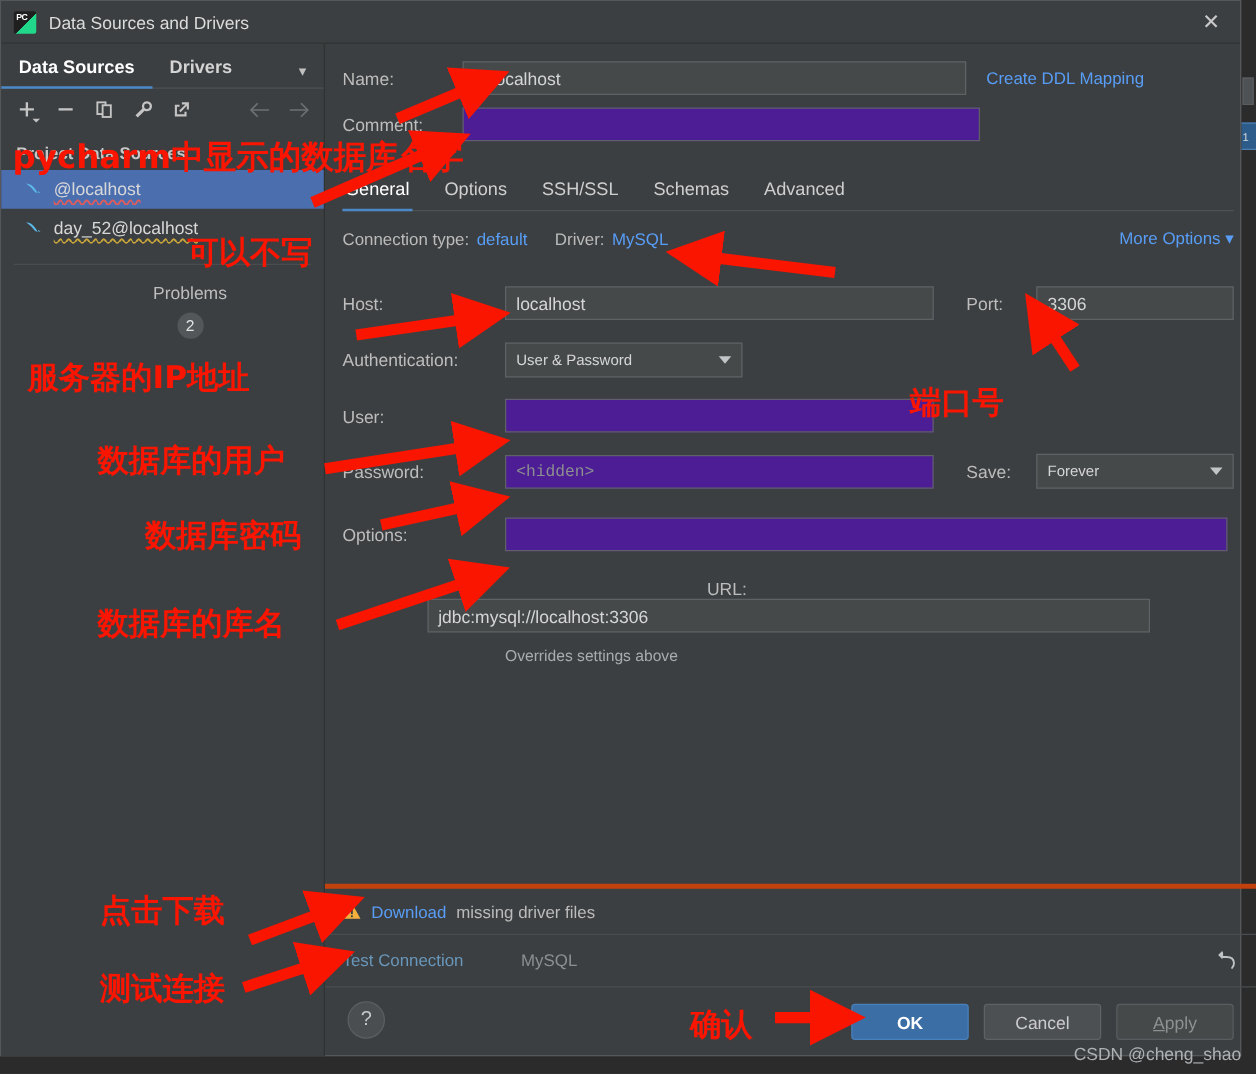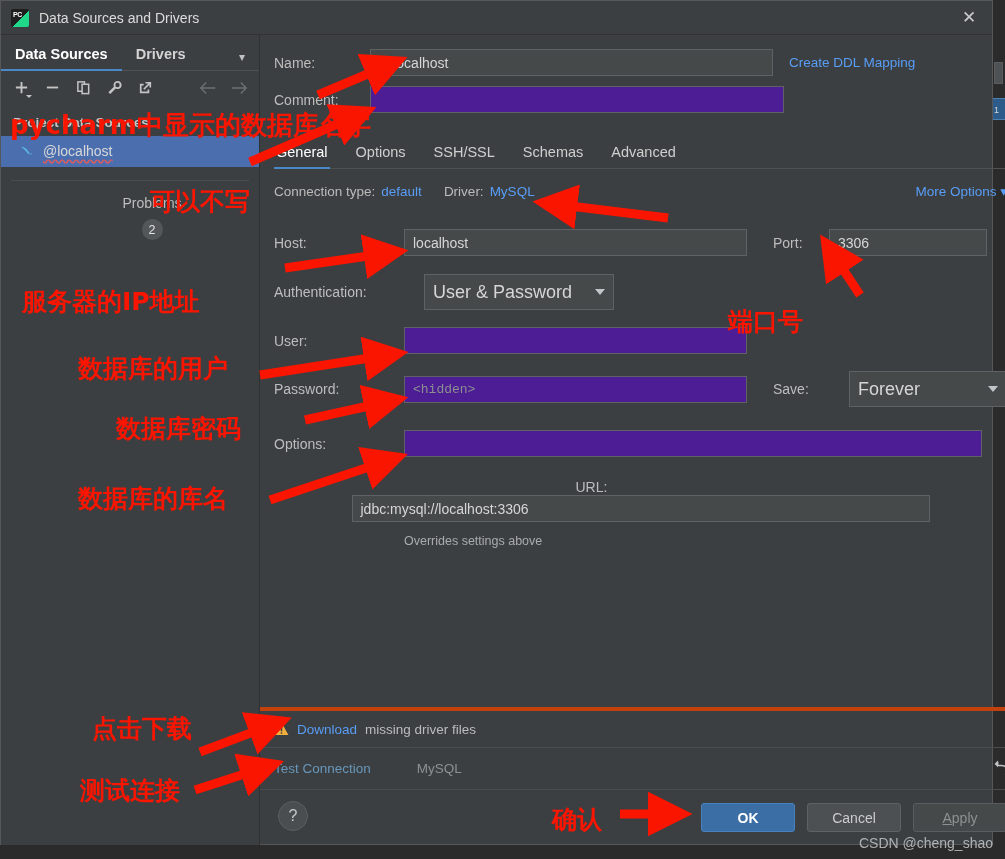--- a/index.html
+++ b/index.html
@@ -177,23 +177,23 @@
   }
 
   .conn-row {
     display: flex; align-items: center; gap: 6px;
     margin: 14px 18px 0 14px; font-size: 13.5px;
   }
   .more-options { margin-left: auto; color: #589df6; cursor: default; }
 
   .form { padding: 18px 18px 0 14px; }
   .combo {
-    background: #45494a; border: 1px solid #5e6264; height: 36px;
+    background: #45494a; border: 1px solid #5e6264; height: 28px;
     display: flex; align-items: center; padding: 0 8px;
-    color: #d6d6d6; font-size: 18px; position: relative; cursor: default; margin-left: 20px;
+    color: #d6d6d6; font-size: 12px; position: relative; cursor: default;
   }
   .combo .caret {
     margin-left: auto; width: 0; height: 0;
     border-left: 5px solid transparent; border-right: 5px solid transparent;
     border-top: 6px solid #c2c5c7;
   }
   .hint { font-size: 12.5px; color: #a9acae; margin: 5px 0 0 0; }
 
   
   .rp-bottom { margin-top: auto; }
@@ -323,20 +323,27 @@
         <div class="lp-group">Project Data Sources</div>
 
         <div class="ds-item selected">
           <svg class="dolphin" viewBox="0 0 16 16">
             <path d="M2 3c3 0 6 2 8 5 .7 1 1.3 2 1.9 3.4-1.2-.4-2.2-1-3-1.9C7.3 7.4 5 5.2 2 3z" fill="#5bb8e8"></path>
             <path d="M12.2 9.5c.9.2 1.6.8 2 1.6-.8.1-1.5-.1-2-.6z" fill="#5bb8e8"></path>
           </svg>
           <span class="ds-label underline-red">@localhost</span>
         </div>
 
+        <div class="ds-item">
+          <svg class="dolphin" viewBox="0 0 16 16">
+            <path d="M2 3c3 0 6 2 8 5 .7 1 1.3 2 1.9 3.4-1.2-.4-2.2-1-3-1.9C7.3 7.4 5 5.2 2 3z" fill="#5bb8e8"></path>
+            <path d="M12.2 9.5c.9.2 1.6.8 2 1.6-.8.1-1.5-.1-2-.6z" fill="#5bb8e8"></path>
+          </svg>
+          <span class="ds-label underline-yellow">day_52@localhost</span>
+        </div>
 
         <div class="lp-sep"></div>
 
         <div class="problems">
           <span class="problems-label">Problems</span>
           <span class="problems-badge">2</span>
         </div>
       </div>
 
       <div class="right">
@@ -481,18 +488,18 @@
     </g>
   </svg>
   <div class="anno-layer" id="anno-text-layer">
       <div class="anno-text" style="left: 10px; top: 108px; font-size: 26px; color: rgb(250, 21, 0);">pycharm中显示的数据库名字</div>
       <div class="anno-text" style="left: 150px; top: 185px; font-size: 25px; color: rgb(250, 21, 0);">可以不写</div>
       <div class="anno-text" style="left: 78px; top: 352px; font-size: 25px; color: rgb(250, 21, 0);">数据库的用户</div>
       <div class="anno-text" style="left: 22px; top: 285px; font-size: 25px; color: rgb(250, 21, 0);">服务器的IP地址</div>
       <div class="anno-text" style="left: 116px; top: 412px; font-size: 25px; color: rgb(250, 21, 0);">数据库密码</div>
       <div class="anno-text" style="left: 78px; top: 482px; font-size: 25px; color: rgb(250, 21, 0);">数据库的库名</div>
       <div class="anno-text" style="left: 728px; top: 305px; font-size: 25px; color: rgb(250, 21, 0);">端口号</div>
-      <div class="anno-text" style="left: 92px; top: 712px; font-size: 25px; color: rgb(250, 21, 0);">点击下载</div>
+      <div class="anno-text" style="left: 80px; top: 712px; font-size: 25px; color: rgb(250, 21, 0);">点击下载</div>
       <div class="anno-text" style="left: 80px; top: 774px; font-size: 25px; color: rgb(250, 21, 0);">测试连接</div>
       <div class="anno-text" style="left: 552px; top: 803px; font-size: 25px; color: rgb(250, 21, 0);">确认</div>
     </div>
 
 </div>
 
 </body></html>

